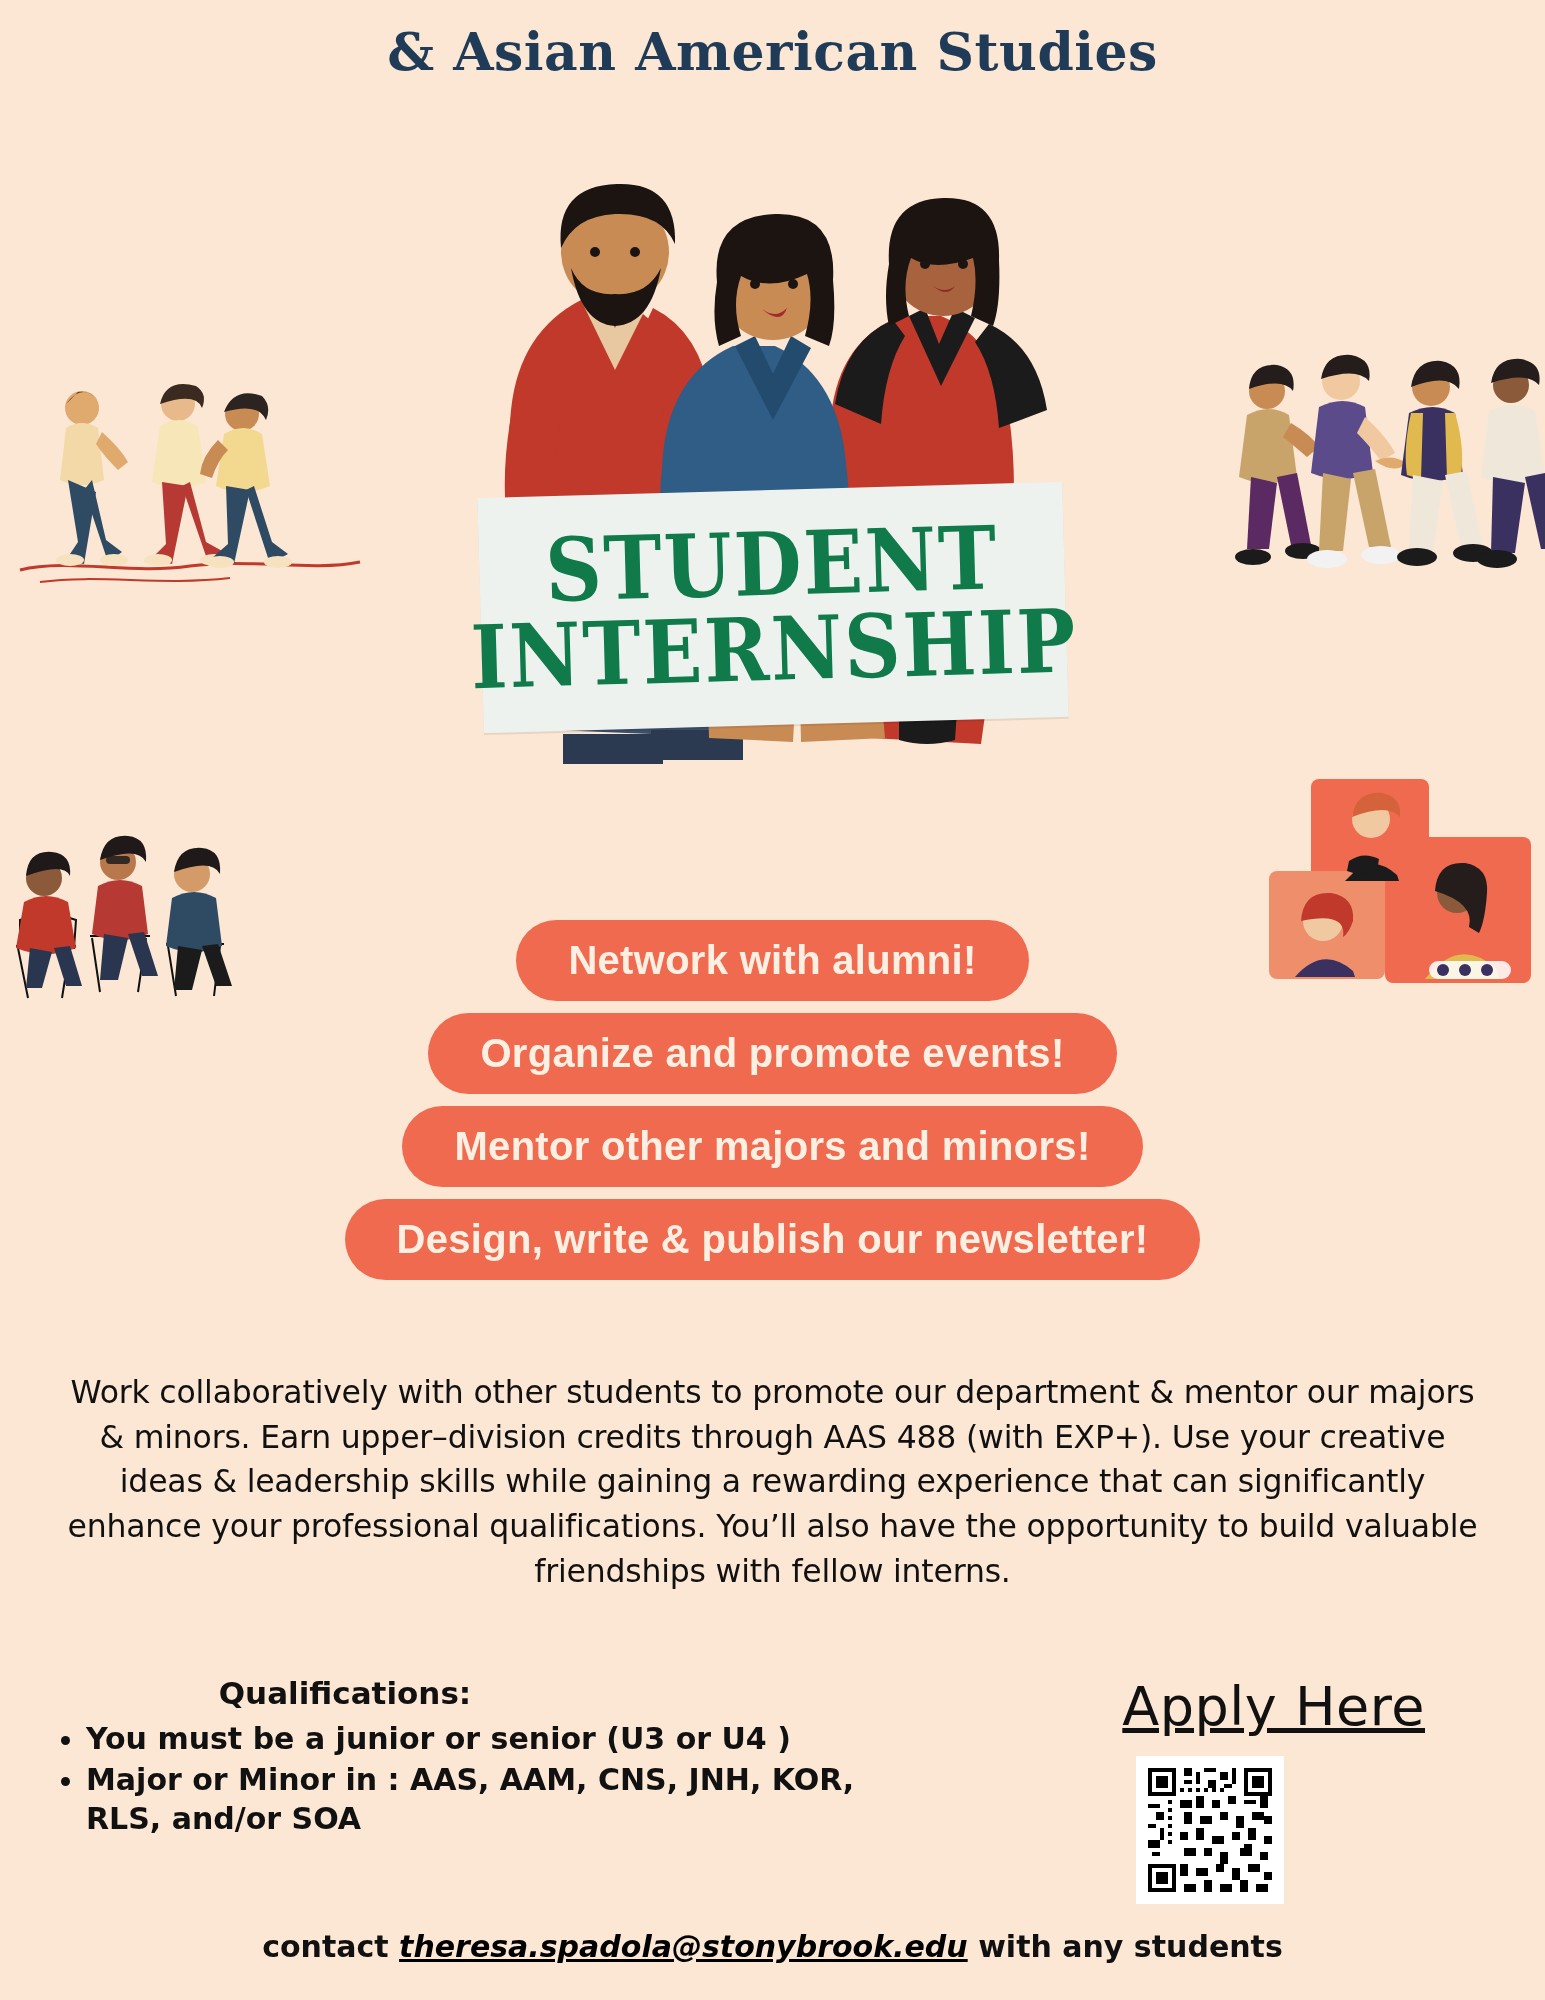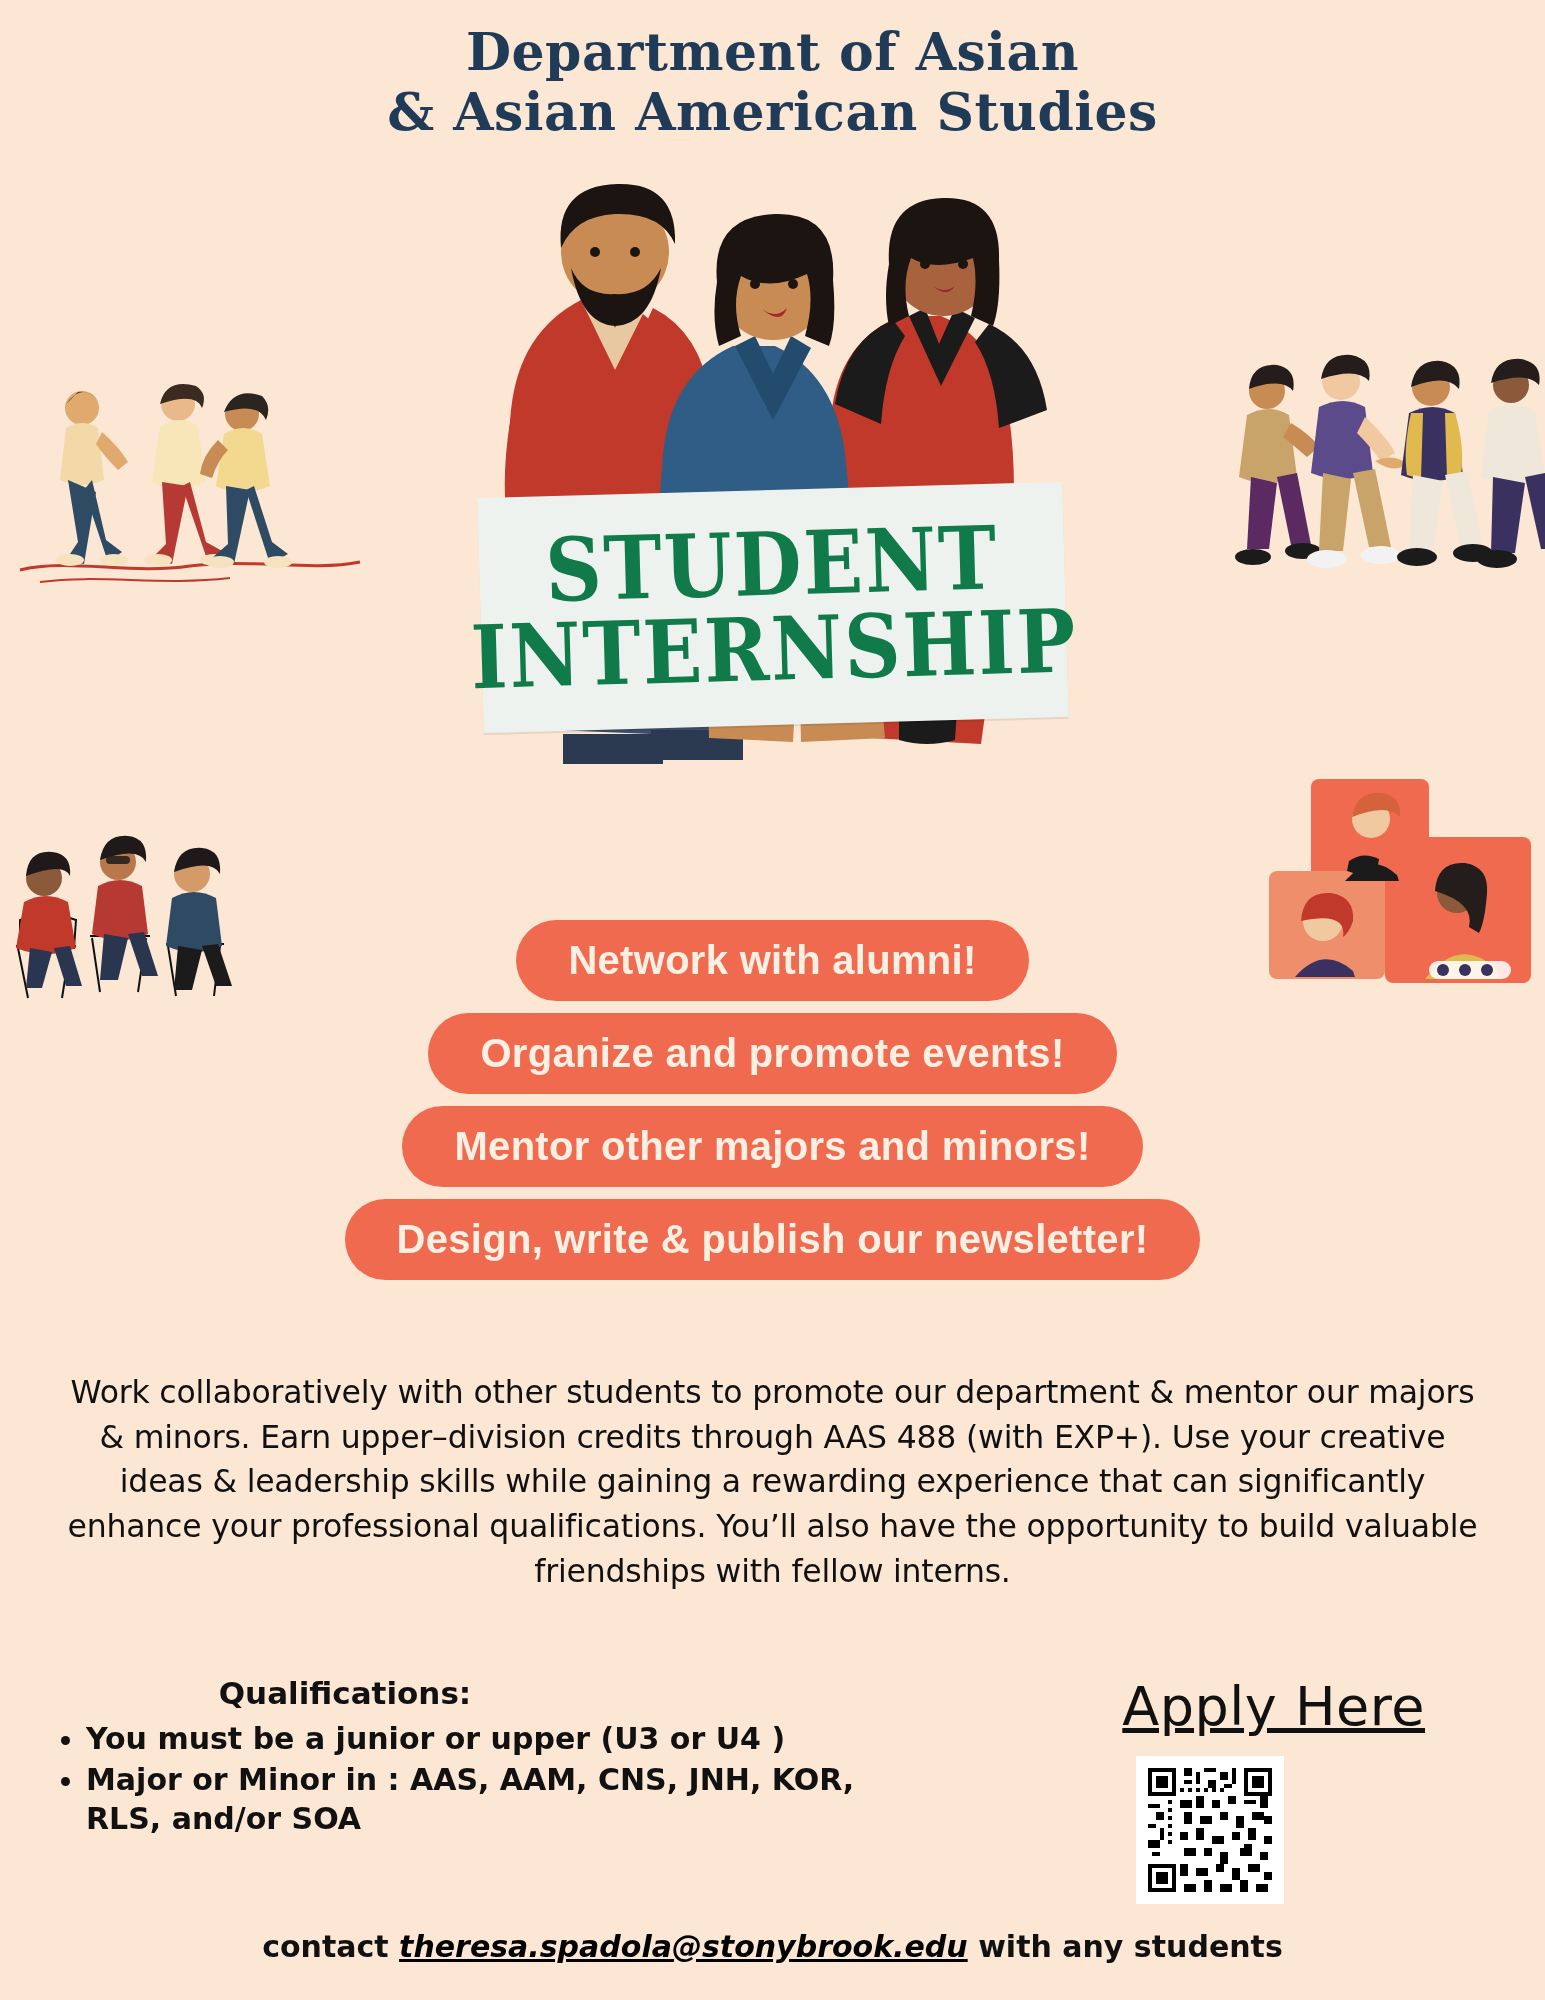--- a/index.html
+++ b/index.html
@@ -189,21 +189,20 @@
     text-decoration: underline;
     font-style: italic;
   }
 </style>
 </head>
 <body>
 
 <div class="poster">
 
   <div class="header">
-    <span>Department of Asian</span>
     <span class="line2">&amp; Asian American Studies</span>
   </div>
 
   <div class="art art-left-top">
     <svg viewBox="0 0 360 220" width="360" height="220" xmlns="http://www.w3.org/2000/svg">
 
       <path d="M10 200 C 60 188, 120 205, 180 196 C 240 188, 300 202, 350 192" stroke="#c0392b" stroke-width="3" fill="none"></path>
       <path d="M30 212 C 90 204, 150 216, 220 208" stroke="#c0392b" stroke-width="2" fill="none"></path>
 
       <g>
@@ -435,21 +434,21 @@
     <div class="pill">Organize and promote events!</div>
     <div class="pill">Mentor other majors and minors!</div>
     <div class="pill">Design, write &amp; publish our newsletter!</div>
   </div>
 
   <div class="body-copy">Work collaboratively with other students to promote our department &amp; mentor our majors &amp; minors. Earn upper–division credits through AAS 488 (with EXP+). Use your creative ideas &amp; leadership skills while gaining a rewarding experience that can significantly enhance your professional qualifications. You’ll also have the opportunity to build valuable friendships with fellow interns.</div>
 
   <div class="quals">
     <div class="quals-title">Qualifications:</div>
     <ul>
-      <li>You must be a junior or upper (U3 or U4 )</li>
+      <li>You must be a junior or senior (U3 or U4 )</li>
       <li>Major or Minor in : AAS, AAM, CNS, JNH, KOR, RLS, and/or SOA</li>
     </ul>
   </div>
 
   <div class="apply-wrap">
     <div class="apply-title">Apply Here</div>
     <div class="qr">
       <svg viewBox="0 0 33 33" width="132" height="132" xmlns="http://www.w3.org/2000/svg" shape-rendering="crispEdges">
         <rect width="33" height="33" fill="#ffffff"></rect>
         <g fill="#000000">

